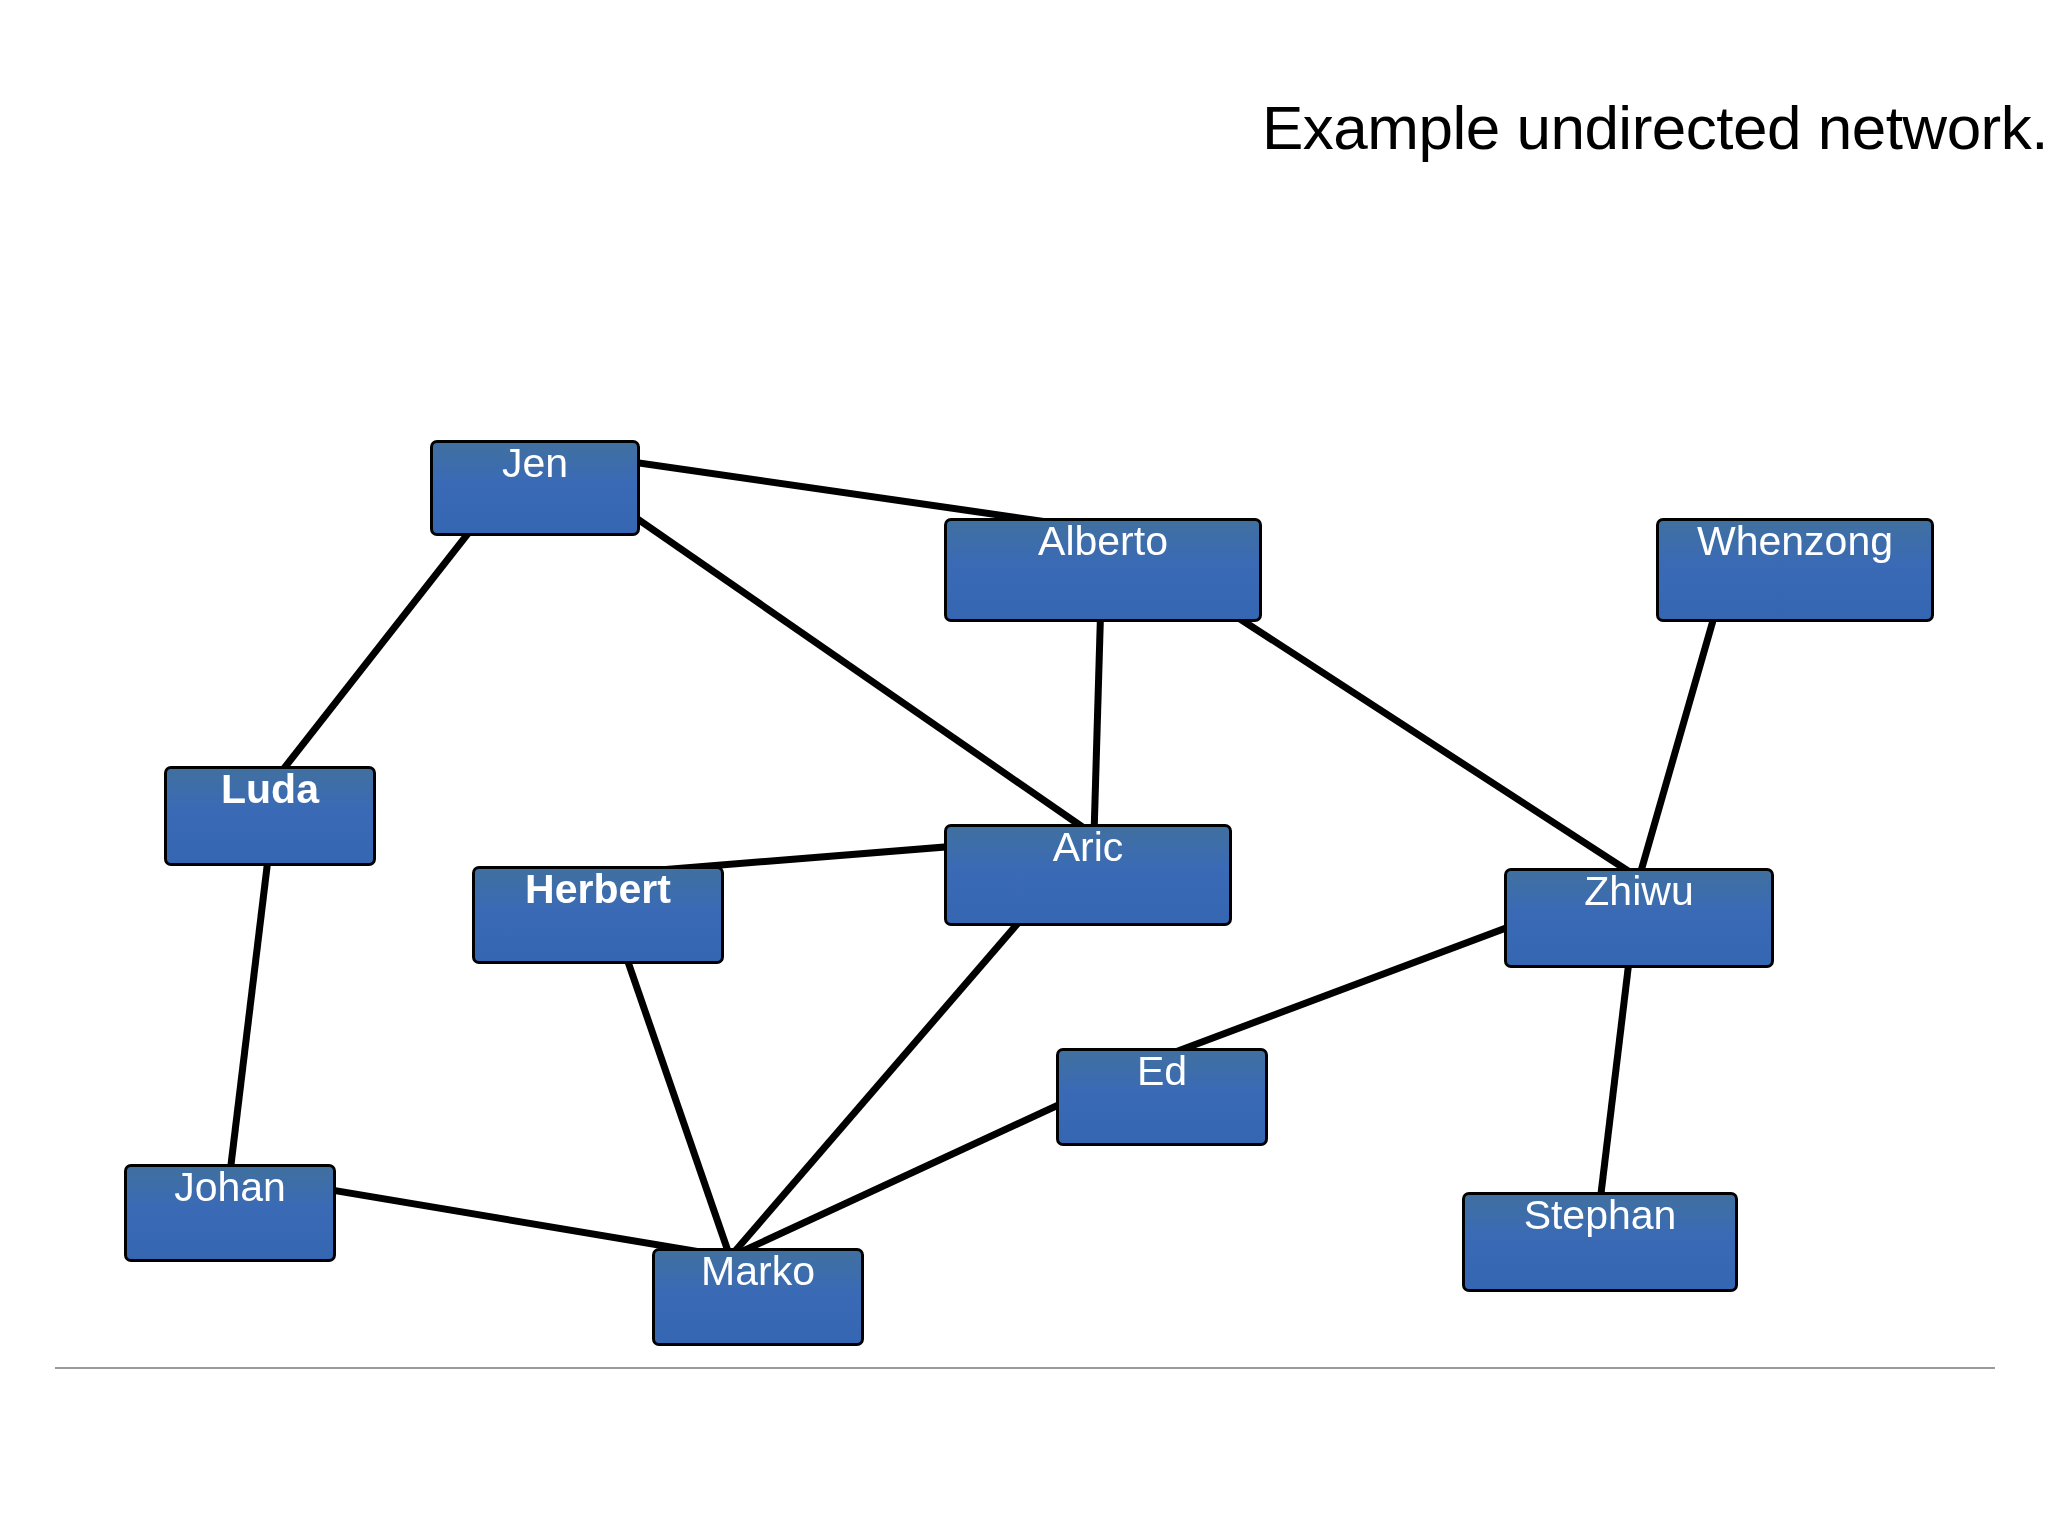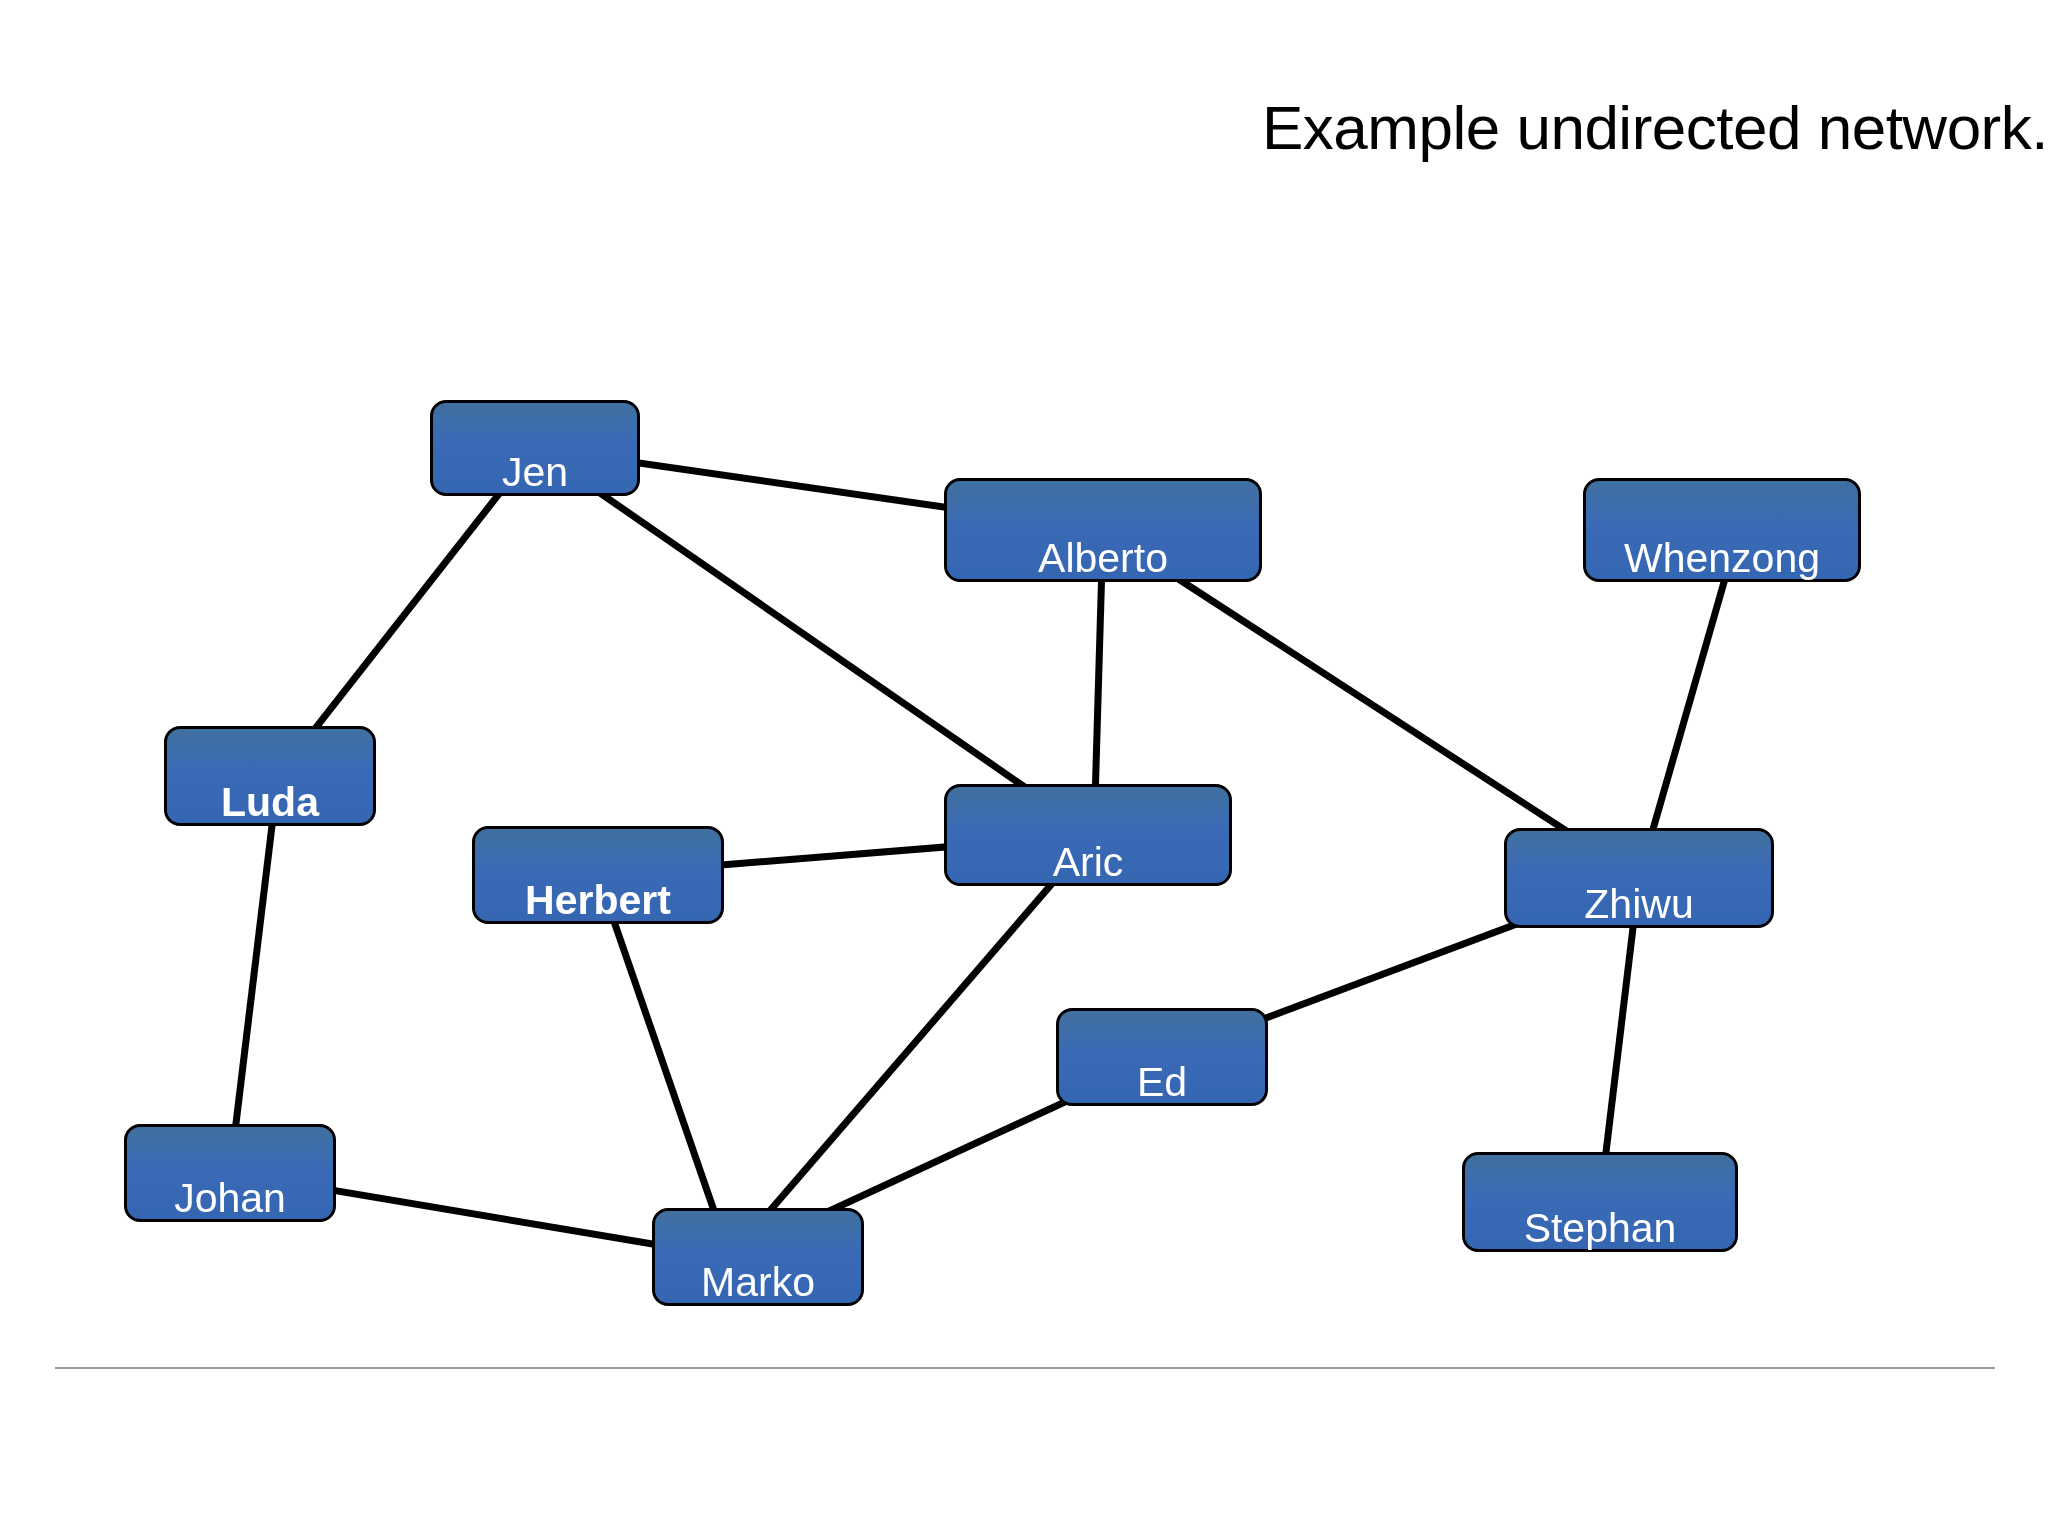--- a/index.html
+++ b/index.html
@@ -53,31 +53,32 @@
     fill: none;
   }
 
   
   .graph-node {
     position: absolute;
     box-sizing: border-box;
     background: #3a6ab6;
     background-image: linear-gradient(180deg, #40709f 0%, #3a6ab6 45%, #3566b2 100%);
     border: 3px solid #000000;
-    border-radius: 16px;
+    border-radius: 7px;
     color: #ffffff;
     font-size: 41px;
     font-weight: 400;
     display: flex;
-    align-items: flex-end;
+    align-items: flex-start;
     justify-content: center;
     text-align: center;
     line-height: 1;
     white-space: nowrap;
     z-index: 5;
+    margin-top: 40px;
   }
 
   
   #footer-divider {
     position: absolute;
     left: 55px;
     top: 1367px;
     width: 1940px;
     height: 2px;
     background: #9a9a9a;
@@ -112,21 +113,21 @@
       <line x1="230" y1="1173" x2="730" y2="1257" class="graph-edge" stroke="#000000"></line>
       <line x1="1639" y1="878" x2="1600" y2="1202" class="graph-edge" stroke="#000000"></line>
     </svg>
   <div id="node-layer">
       <div class="graph-node" style="left: 430px; top: 400px; width: 210px; height: 96px;">
         <span>Jen</span>
       </div>
       <div class="graph-node" style="left: 944px; top: 478px; width: 318px; height: 104px;">
         <span>Alberto</span>
       </div>
-      <div class="graph-node" style="left: 1583px; top: 478px; width: 278px; height: 104px;">
+      <div class="graph-node" style="left: 1656px; top: 478px; width: 278px; height: 104px;">
         <span>Whenzong</span>
       </div>
       <div class="graph-node" style="left: 164px; top: 726px; width: 212px; height: 100px; font-weight: bold;">
         <span>Luda</span>
       </div>
       <div class="graph-node" style="left: 472px; top: 826px; width: 252px; height: 98px; font-weight: bold;">
         <span>Herbert</span>
       </div>
       <div class="graph-node" style="left: 944px; top: 784px; width: 288px; height: 102px;">
         <span>Aric</span>

